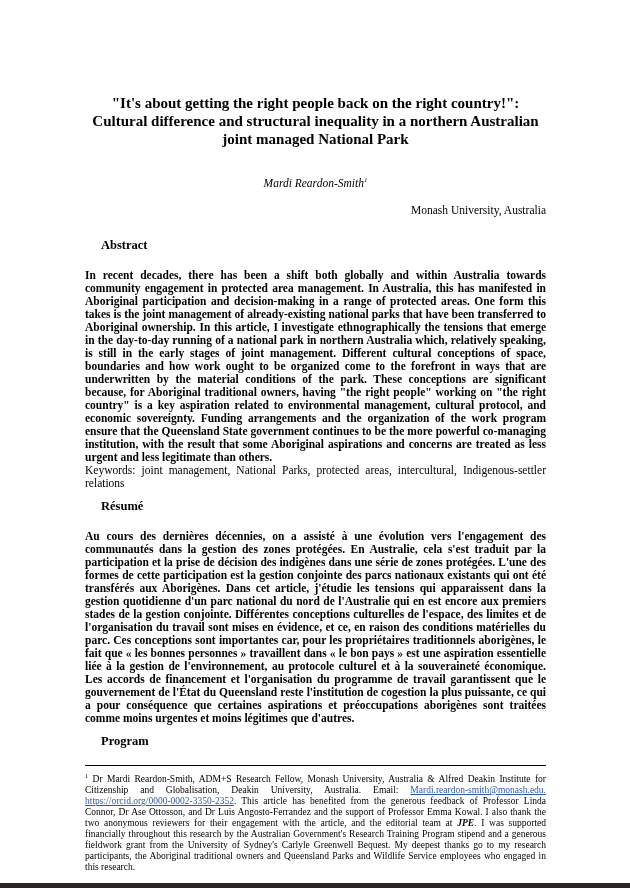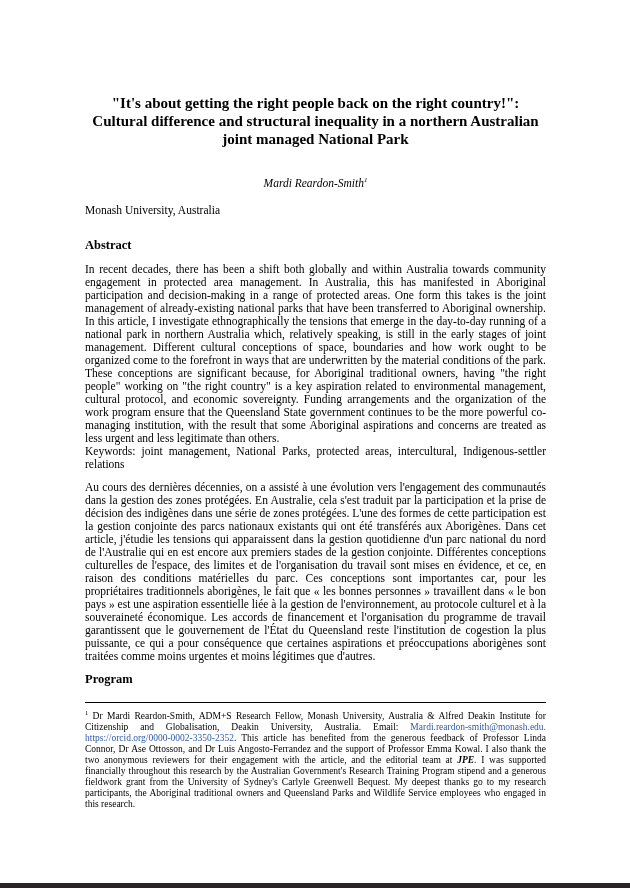--- a/index.html
+++ b/index.html
@@ -27,42 +27,43 @@
   }
   .author-line {
     margin-top: 29px;
     text-align: center;
     font-size: 11.5px;
     line-height: 13px;
     font-style: italic;
   }
   .affiliation {
     margin-top: 14px;
-    text-align: left;
+    text-align: right;
     font-size: 11.5px;
     line-height: 13px;
   }
   sup.note-ref {
     font-size: 7px;
     vertical-align: super;
     line-height: 0;
   }
   .sec-heading {
-    margin: 0;
+    margin: 16px;
     font-weight: bold;
     font-size: 12.5px;
     line-height: 15px;
   }
   .abstract-heading { margin-top: 21px; }
   .gap-heading { margin-top: 9px; }
   .para {
-    margin: 10px 0 0 0;
+    margin: 1px 0 0 0;
     font-size: 11.5px;
     line-height: 13px;
     text-align: justify;
+    font-weight: bold;
   }
   .kw-line {
     margin: 0;
     font-size: 11.5px;
     line-height: 13px;
     text-align: justify;
   }
   .kw-label { font-weight: normal; }
   .footnote-sep {
     margin-top: 15px;
@@ -77,20 +78,21 @@
     line-height: 11px;
     text-align: justify;
   }
   .footnote sup {
     font-size: 6.5px;
     vertical-align: super;
     line-height: 0;
   }
   a.doc-link {
     color: #2d5ba9;
+    text-decoration: underline;
     cursor: pointer;
   }
   .italic { font-style: italic; font-weight: bold; }
   .bottom-bar {
     position: absolute;
     left: 0; bottom: 0;
     width: 100%;
     height: 5px;
     background: #2a2424;
   }
@@ -107,20 +109,21 @@
 
     <div class="affiliation">Monash University, Australia</div>
 
     <section>
       <h2 class="sec-heading abstract-heading">Abstract</h2>
       <p class="para">In recent decades, there has been a shift both globally and within Australia towards community engagement in protected area management. In Australia, this has manifested in Aboriginal participation and decision-making in a range of protected areas. One form this takes is the joint management of already-existing national parks that have been transferred to Aboriginal ownership. In this article, I investigate ethnographically the tensions that emerge in the day-to-day running of a national park in northern Australia which, relatively speaking, is still in the early stages of joint management. Different cultural conceptions of space, boundaries and how work ought to be organized come to the forefront in ways that are underwritten by the material conditions of the park. These conceptions are significant because, for Aboriginal traditional owners, having "the right people" working on "the right country" is a key aspiration related to environmental management, cultural protocol, and economic sovereignty. Funding arrangements and the organization of the work program ensure that the Queensland State government continues to be the more powerful co-managing institution, with the result that some Aboriginal aspirations and concerns are treated as less urgent and less legitimate than others.</p>
       <p class="kw-line"><span class="kw-label">Keywords</span><span>: joint management, National Parks, protected areas, intercultural, Indigenous-settler relations</span></p>
     </section>
 
     <section>
+      <h2 class="sec-heading gap-heading">Résumé</h2>
       <p class="para">Au cours des dernières décennies, on a assisté à une évolution vers l'engagement des communautés dans la gestion des zones protégées. En Australie, cela s'est traduit par la participation et la prise de décision des indigènes dans une série de zones protégées. L'une des formes de cette participation est la gestion conjointe des parcs nationaux existants qui ont été transférés aux Aborigènes. Dans cet article, j'étudie les tensions qui apparaissent dans la gestion quotidienne d'un parc national du nord de l'Australie qui en est encore aux premiers stades de la gestion conjointe. Différentes conceptions culturelles de l'espace, des limites et de l'organisation du travail sont mises en évidence, et ce, en raison des conditions matérielles du parc. Ces conceptions sont importantes car, pour les propriétaires traditionnels aborigènes, le fait que « les bonnes personnes » travaillent dans « le bon pays » est une aspiration essentielle liée à la gestion de l'environnement, au protocole culturel et à la souveraineté économique. Les accords de financement et l'organisation du programme de travail garantissent que le gouvernement de l'État du Queensland reste l'institution de cogestion la plus puissante, ce qui a pour conséquence que certaines aspirations et préoccupations aborigènes sont traitées comme moins urgentes et moins légitimes que d'autres.</p>
     </section>
 
     <section>
       <h2 class="sec-heading gap-heading">Program</h2>
     </section>
 
     <hr class="footnote-sep">
 
     <div class="footnote"><sup>1</sup><span> Dr Mardi Reardon-Smith, ADM+S Research Fellow, Monash University, Australia &amp; Alfred Deakin Institute for Citizenship and Globalisation, Deakin University, Australia. Email: </span><a class="doc-link">Mardi.reardon-smith@monash.edu.</a><span> </span><a class="doc-link">https://orcid.org/0000-0002-3350-2352</a><span>. This article has benefited from the generous feedback of Professor Linda Connor, Dr Ase Ottosson, and Dr Luis Angosto-Ferrandez and the support of Professor Emma Kowal. I also thank the two anonymous reviewers for their engagement with the article, and the editorial team at </span><span class="italic">JPE</span><span>. I was supported financially throughout this research by the Australian Government's Research Training Program stipend and a generous fieldwork grant from the University of Sydney's Carlyle Greenwell Bequest. My deepest thanks go to my research participants, the Aboriginal traditional owners and Queensland Parks and Wildlife Service employees who engaged in this research.</span></div>

